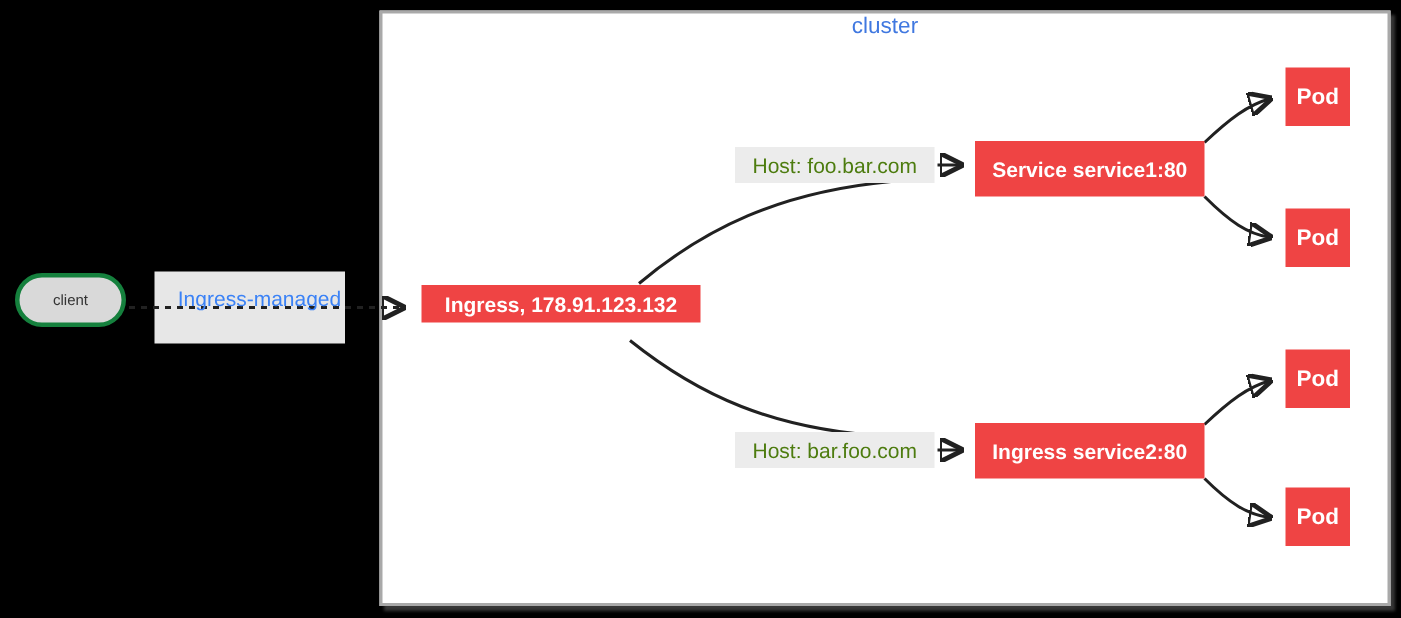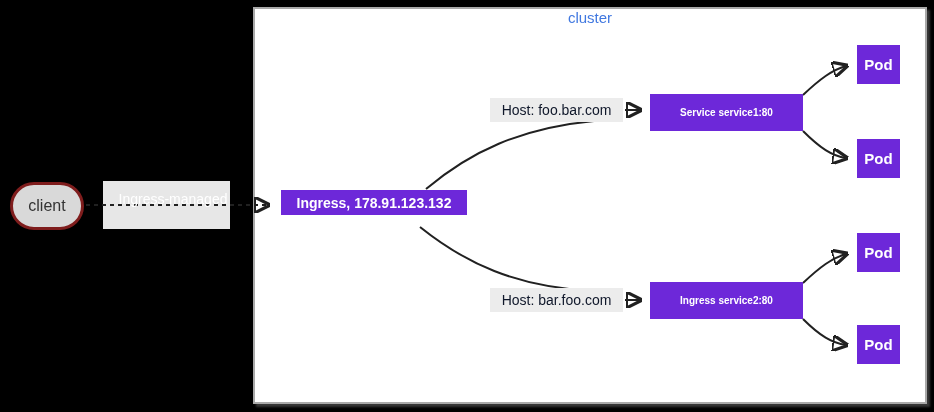--- a/index.html
+++ b/index.html
@@ -11,37 +11,37 @@
     position:absolute;left:253px;top:7px;width:674px;height:397px;
     background:#fff;border:2px solid #a9a9a9;box-sizing:border-box;
     box-shadow:3px 3px 2px rgba(120,120,120,0.45);
   }
   .cluster-label{
     position:absolute;left:253px;top:9px;width:674px;text-align:center;
     color:#4078e0;font-size:15px;z-index:3;
   }
   .node{position:absolute;z-index:3;display:flex;align-items:center;justify-content:center;box-sizing:border-box;white-space:nowrap;}
   .client{
-    left:10px;top:182px;width:74px;height:48px;border-radius:24px;
-    background:#d9d9d9;border:3px solid #7f1d1d;color:#333;font-size:16px;
+    left:10px;top:182px;width:74px;height:36px;border-radius:24px;
+    background:#d9d9d9;border:3px solid #15803d;color:#333;font-size:10px;
   }
   .lb-bg{
     position:absolute;left:103px;top:181px;width:127px;height:48px;
     background:#e7e7e7;z-index:1;
   }
   .lb-text{
     left:103px;top:181px;width:127px;height:38px;flex-direction:column;
-    color:#ffffff;font-size:14px;line-height:1.4;text-align:center;background:transparent;padding-left:13px;
+    color:#3b82f6;font-size:14px;line-height:1.4;text-align:center;background:transparent;padding-left:13px;
   }
-  .blue{background:#6d28d9;color:#fff;font-weight:bold;text-align:center;}
+  .blue{background:#ef4444;color:#fff;font-weight:bold;text-align:center;}
   .ingress{left:281px;top:190px;width:186px;height:25px;font-size:14px;}
-  .host{background:#ececec;color:#0f172a;font-size:14px;height:24px;width:133px;}
+  .host{background:#ececec;color:#4d7c0f;font-size:14px;height:24px;width:133px;}
   .host1{left:490px;top:98px;}
   .host2{left:490px;top:288px;}
-  .svc{width:153px;height:37px;font-size:10px;}
+  .svc{width:153px;height:37px;font-size:14px;}
   .svc1{left:650px;top:94px;}
   .svc2{left:650px;top:282px;}
   .pod{width:43px;height:39px;font-size:15px;left:857px;}
   .pod1{top:45px;}.pod2{top:139px;}.pod3{top:233px;}.pod4{top:325px;}
   .wires{position:absolute;left:0;top:0;width:934px;height:412px;z-index:2;pointer-events:none;}
   .wires path{fill:none;stroke:#212121;stroke-width:2;}
 </style>
 </head>
 <body>
 

